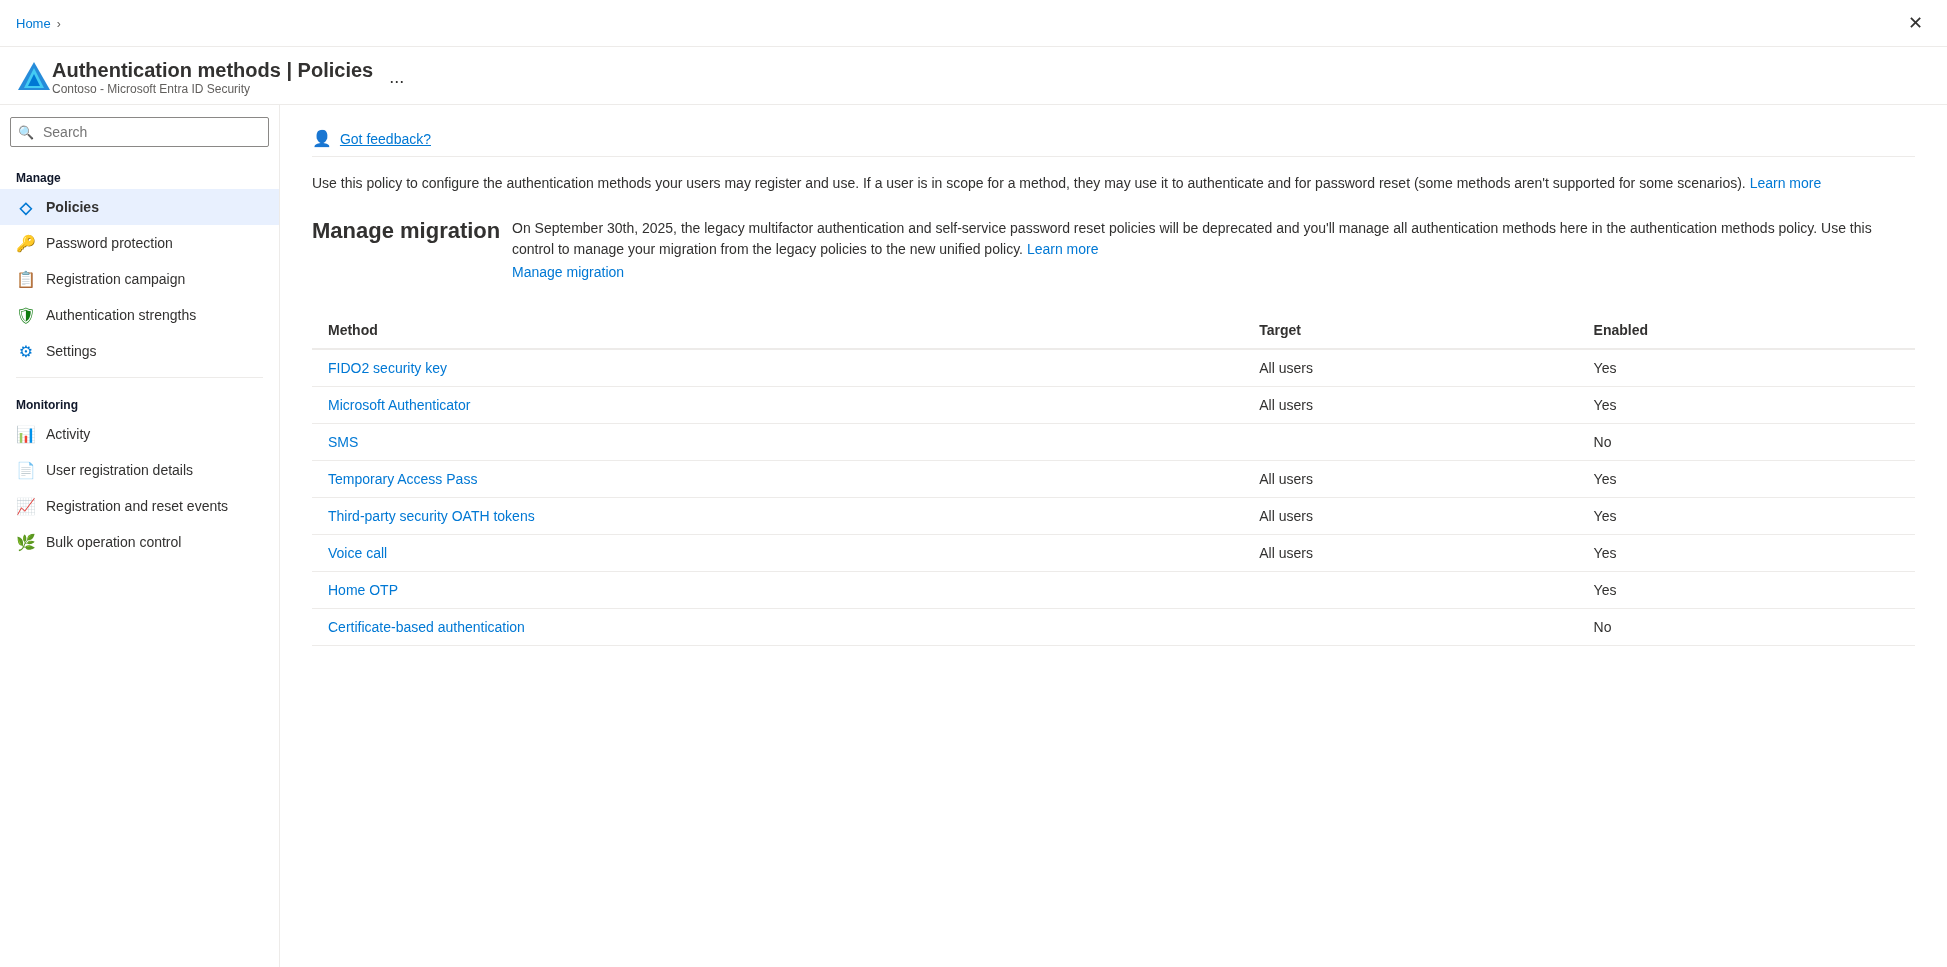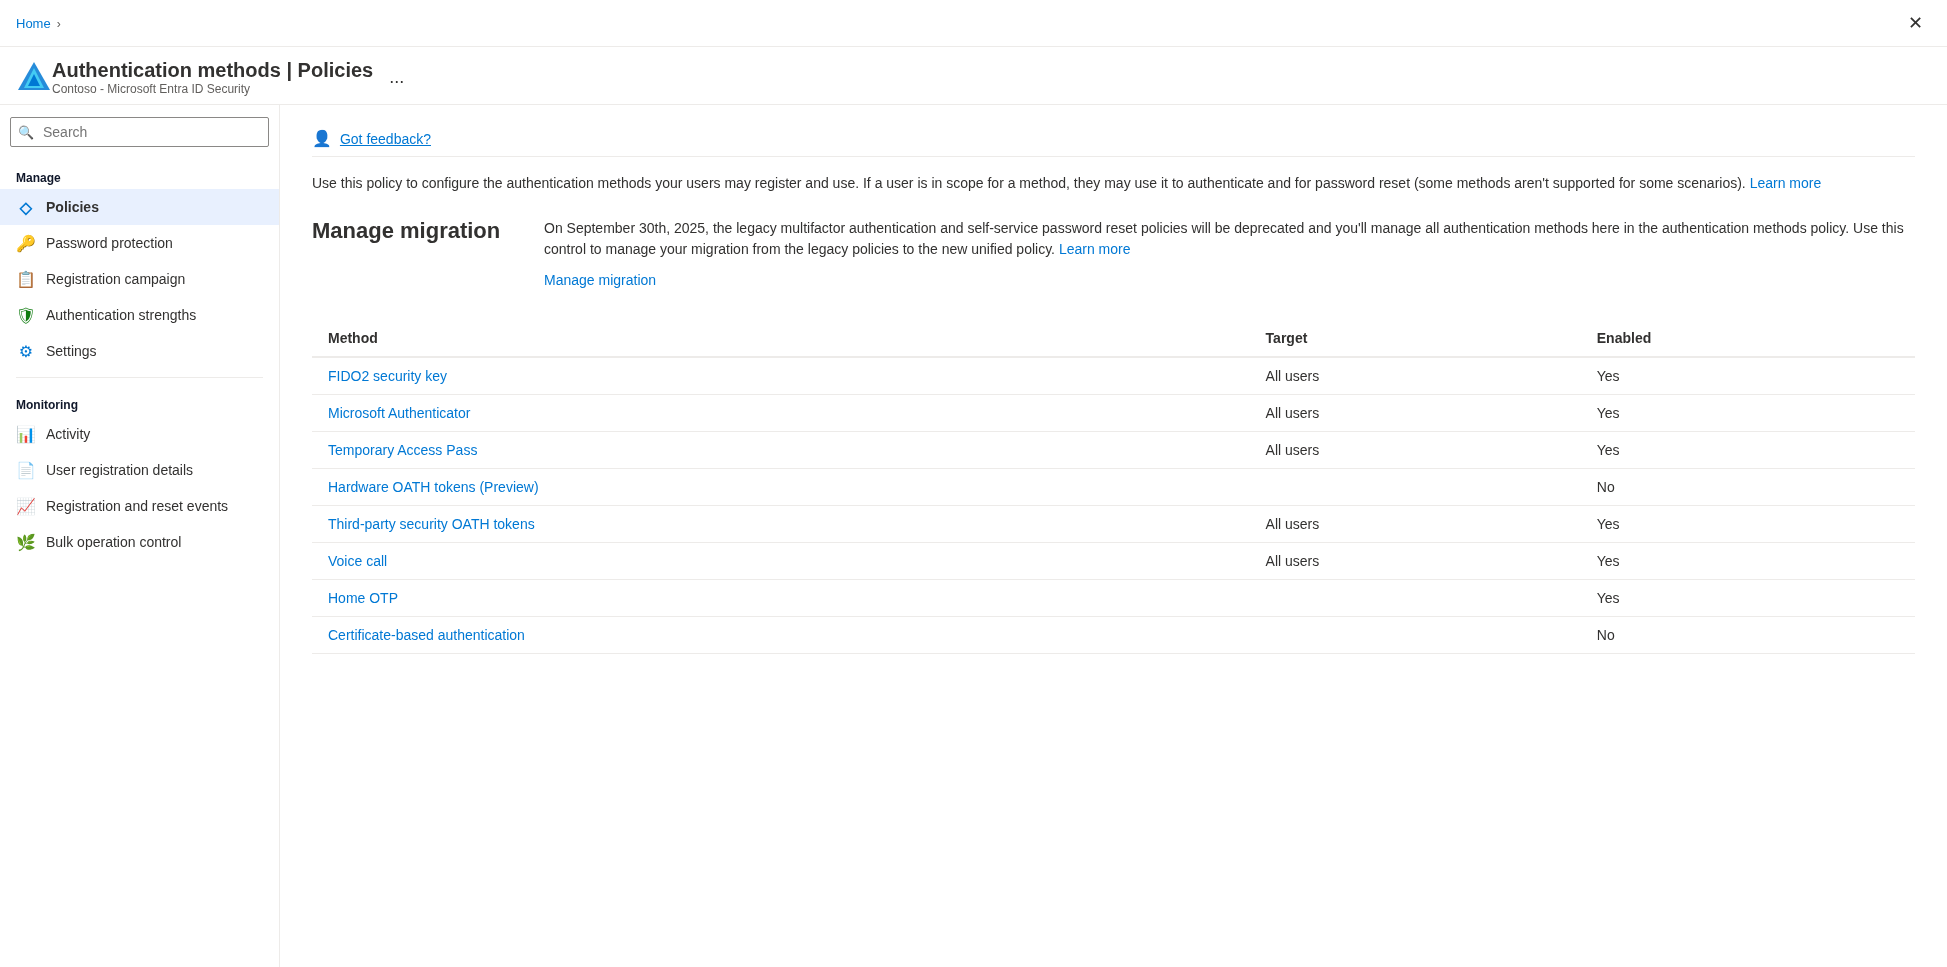--- a/index.html
+++ b/index.html
@@ -39,24 +39,24 @@
     
     .feedback-bar { display: flex; align-items: center; gap: 8px; margin-bottom: 16px; padding: 8px 0; border-bottom: 1px solid #edebe9; }
     .feedback-icon { color: #0078d4; font-size: 16px; }
     .feedback-text { color: #0078d4; font-size: 14px; cursor: pointer; }
 
     
     .description { font-size: 14px; color: #323130; line-height: 1.5; margin-bottom: 24px; }
     .description a { color: #0078d4; text-decoration: none; }
 
     
-    .migration-section { display: flex; gap: 32px; margin-bottom: 32px; align-items: flex-start; justify-content: center; }
+    .migration-section { display: flex; margin-bottom: 32px; align-items: flex-start; justify-content: center; }
     .migration-title { font-size: 22px; font-weight: 600; color: #323130; min-width: 200px; }
     .migration-content { flex: 1; }
-    .migration-desc { font-size: 14px; color: #323130; line-height: 1.5; margin-bottom: 12px; }
+    .migration-desc { font-size: 14px; color: #323130; line-height: 1.5; margin-bottom: 4px; }
     .migration-desc a { color: #0078d4; text-decoration: none; }
     .migration-link { color: #0078d4; text-decoration: none; font-size: 14px; cursor: pointer; }
 
     
     .methods-table { width: 100%; border-collapse: collapse; margin-top: 8px; }
     .methods-table th { text-align: left; font-size: 14px; font-weight: 600; color: #323130; padding: 10px 16px; border-bottom: 2px solid #edebe9; }
     .methods-table td { padding: 10px 16px; border-bottom: 1px solid #edebe9; font-size: 14px; color: #323130; vertical-align: middle; }
     .methods-table td a { color: #0078d4; text-decoration: none; }
 
     
@@ -184,28 +184,28 @@
       <td><a href="#">FIDO2 security key</a></td>
       <td>All users</td>
       <td>Yes</td>
     </tr>
           <tr>
       <td><a href="#">Microsoft Authenticator</a></td>
       <td>All users</td>
       <td>Yes</td>
     </tr>
           <tr>
-      <td><a href="#">Temporary Access Pass</a></td>
-      <td>All users</td>
-      <td>Yes</td>
-    </tr>
-          <tr>
-      <td><a href="#">Hardware OATH tokens (Preview)</a></td>
+      <td><a href="#">SMS</a></td>
       <td></td>
       <td>No</td>
+    </tr>
+          <tr>
+      <td><a href="#">Temporary Access Pass</a></td>
+      <td>All users</td>
+      <td>Yes</td>
     </tr>
           <tr>
       <td><a href="#">Third-party security OATH tokens</a></td>
       <td>All users</td>
       <td>Yes</td>
     </tr>
           <tr>
       <td><a href="#">Voice call</a></td>
       <td>All users</td>
       <td>Yes</td>

